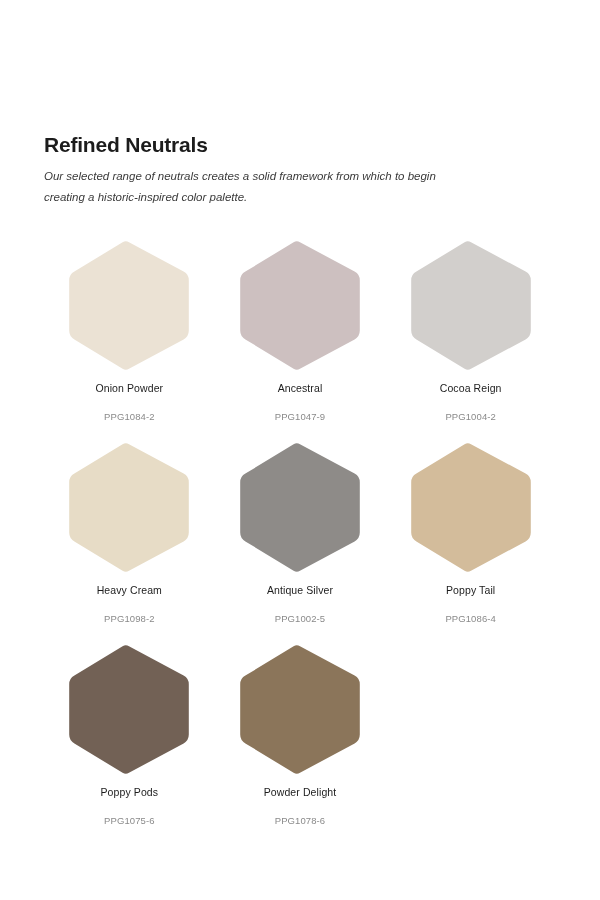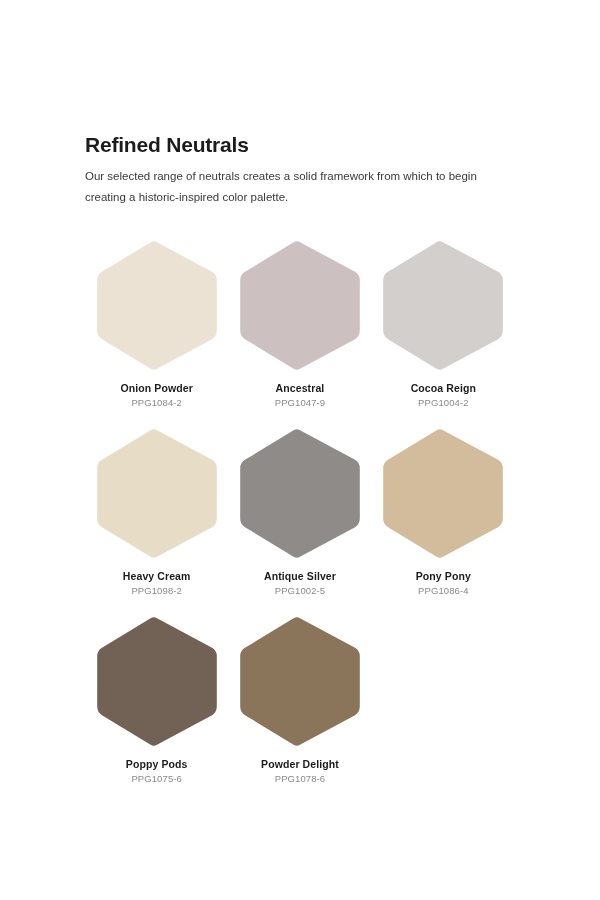--- a/index.html
+++ b/index.html
@@ -14,21 +14,21 @@
     font-family: "Liberation Sans", sans-serif;
     -webkit-font-smoothing: antialiased;
     overflow: hidden;
   }
 
   .page {
     position: relative;
     width: 600px;
     height: 900px;
     box-sizing: border-box;
-    padding: 0 85px;
+    padding: 0 44px;
   }
 
   
   .header {
     padding-top: 133px;
   }
   .page-title {
     font-size: 21px;
     font-weight: bold;
     color: #1c1c1c;
@@ -36,20 +36,21 @@
     margin: 0 0 9px 0;
     line-height: 1.15;
   }
   .page-subtitle {
     font-size: 11.5px;
     font-weight: normal;
     color: #3a3a3a;
     line-height: 1.85;
     margin: 0;
     max-width: 405px;
+    font-style: italic;
   }
 
   
   .swatch-grid {
     margin-top: 31px;
     display: grid;
     grid-template-columns: repeat(3, 1fr);
     grid-row-gap: 19px;
     grid-column-gap: 0px;
     justify-items: center;
@@ -69,28 +70,28 @@
   }
   .hex-wrap svg {
     display: block;
     width: 124px;
     height: 131px;
   }
 
   .swatch-name {
     margin-top: 11px;
     font-size: 10.5px;
-    font-weight: bold;
+    font-weight: normal;
     color: #1c1c1c;
     text-align: center;
     line-height: 1.2;
     letter-spacing: 0.1px;
   }
   .swatch-code {
-    margin-top: 3px;
+    margin-top: 17px;
     font-size: 9.5px;
     font-weight: normal;
     color: #8a8a8a;
     text-align: left;
     line-height: 1.2;
     letter-spacing: 0.1px;
   }
 </style>
 </head>
 <body>
@@ -147,21 +148,21 @@
         </div>
         <div class="swatch-name">Antique Silver</div>
         <div class="swatch-code">PPG1002-5</div>
       </div>
       <div class="swatch-cell">
         <div class="hex-wrap">
           <svg viewBox="0 0 124 131" xmlns="http://www.w3.org/2000/svg">
             <path d="M62 2.2 L116.6 31.6 Q121.8 34.4 121.8 40.4 L121.8 90.6 Q121.8 96.6 116.6 99.4 L62 128.8 Q58.8 130.5 55.6 128.8 L7.4 99.4 Q2.2 96.6 2.2 90.6 L2.2 40.4 Q2.2 34.4 7.4 31.6 L55.6 2.2 Q58.8 0.5 62 2.2 Z" fill="#D3BC9B"></path>
           </svg>
         </div>
-        <div class="swatch-name">Pony Pony</div>
+        <div class="swatch-name">Poppy Tail</div>
         <div class="swatch-code">PPG1086-4</div>
       </div>
       <div class="swatch-cell">
         <div class="hex-wrap">
           <svg viewBox="0 0 124 131" xmlns="http://www.w3.org/2000/svg">
             <path d="M62 2.2 L116.6 31.6 Q121.8 34.4 121.8 40.4 L121.8 90.6 Q121.8 96.6 116.6 99.4 L62 128.8 Q58.8 130.5 55.6 128.8 L7.4 99.4 Q2.2 96.6 2.2 90.6 L2.2 40.4 Q2.2 34.4 7.4 31.6 L55.6 2.2 Q58.8 0.5 62 2.2 Z" fill="#726155"></path>
           </svg>
         </div>
         <div class="swatch-name">Poppy Pods</div>
         <div class="swatch-code">PPG1075-6</div>

